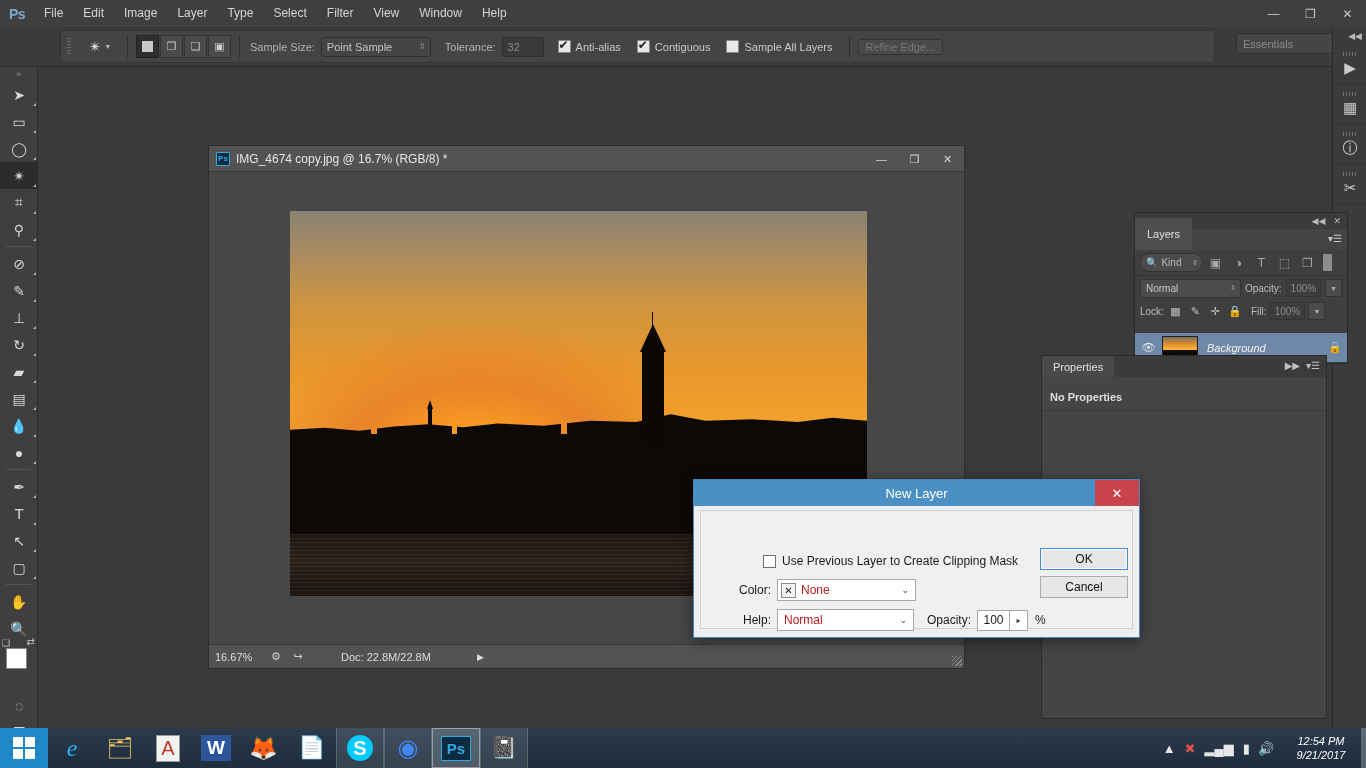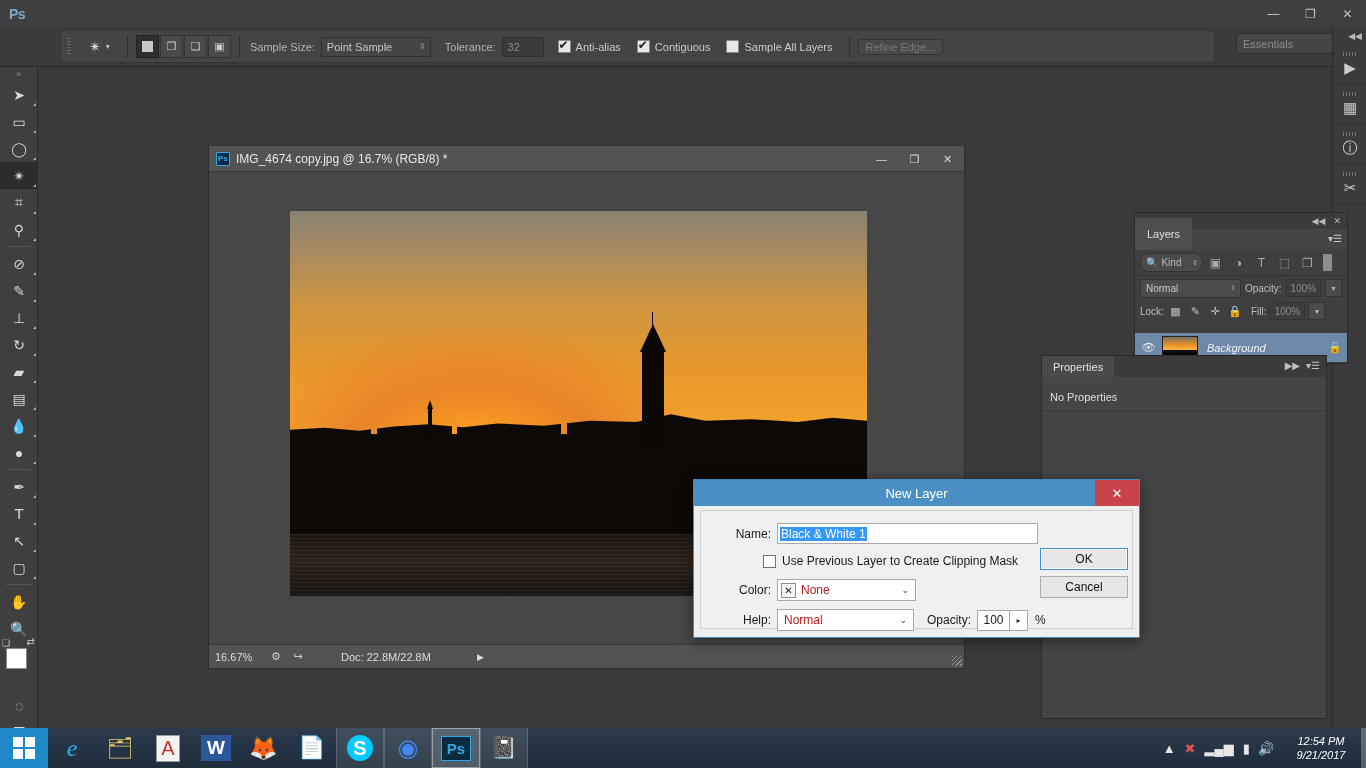--- a/index.html
+++ b/index.html
@@ -280,21 +280,21 @@
 
   
   .props-panel {
     position:absolute; left:1041px; top:355px; width:286px; height:364px;
     background:#454545; border:1px solid #2b2b2b;
   }
   .props-tabs { height:21px; background:#3b3b3b; display:flex; align-items:flex-end; position:relative; }
   .props-tab { height:21px; padding:0 11px; background:#4a4a4a; color:#e2e2e2; font-size:11px; display:flex; align-items:center; }
   .props-icons { position:absolute; right:6px; top:4px; display:flex; gap:6px; align-items:center; color:#c0c0c0; font-size:10px; }
   .props-body { padding:14px 0 0 8px; }
-  .props-none { color:#dfdfdf; font-size:11px; font-weight:normal; }
+  .props-none { color:#dfdfdf; font-size:11px; font-weight:bold; }
   .props-sep { position:absolute; left:0; top:54px; width:284px; height:1px; background:#3a3a3a; }
 
   
   .dialog {
     position:absolute; left:693px; top:479px; width:447px; height:159px;
     background:#eeeeee; border:1px solid #4a87b8;
     box-shadow:0 3px 14px rgba(0,0,0,.45);
   }
   .dlg-title {
     height:26px; background:#4a90c4; display:flex; align-items:center;
@@ -384,20 +384,32 @@
   .clock { color:#ffffff; font-size:11px; text-align:center; line-height:14px; width:74px;font-style:italic; }
   .edge-bar { position:absolute; right:0; top:0; width:5px; height:40px; background:rgba(255,255,255,.25); }
 </style>
 </head>
 <body>
 
 <div id="app">
 
   <div class="titlebar">
     <div class="ps-logo">Ps</div>
+    <div class="menu">
+      <div class="menu-item">File</div>
+      <div class="menu-item">Edit</div>
+      <div class="menu-item">Image</div>
+      <div class="menu-item">Layer</div>
+      <div class="menu-item">Type</div>
+      <div class="menu-item">Select</div>
+      <div class="menu-item">Filter</div>
+      <div class="menu-item">View</div>
+      <div class="menu-item">Window</div>
+      <div class="menu-item">Help</div>
+    </div>
     <div class="win-btns">
       <div class="win-btn">—</div>
       <div class="win-btn">❐</div>
       <div class="win-btn">✕</div>
     </div>
   </div>
 
   <div class="optionsbar">
     <div class="opt-inner">
       <div class="grip"></div>
@@ -600,26 +612,20 @@
     <div class="props-sep"></div>
   </div>
 
   <div class="dialog">
     <div class="dlg-title">
       <span class="dlg-title-text">New Layer</span>
       <span class="dlg-close">✕</span>
     </div>
     <div class="dlg-body">
       <div class="dlg-inner">
-        <div class="row name-row">
-          <span class="lbl name-lbl">Name:</span>
-          <span class="name-input">
-            <span class="name-sel">Black &amp; White 1</span>
-          </span>
-        </div>
         <div class="row clip-row">
           <span class="dlg-chk"></span>
           <span class="clip-lbl">Use Previous Layer to Create Clipping Mask</span>
         </div>
         <div class="row color-row">
           <span class="lbl color-lbl">Color:</span>
           <span class="color-sel">
             <span class="none-box">✕</span>
             <span class="sel-txt">None</span>
             <span class="dd-caret">⌄</span>

